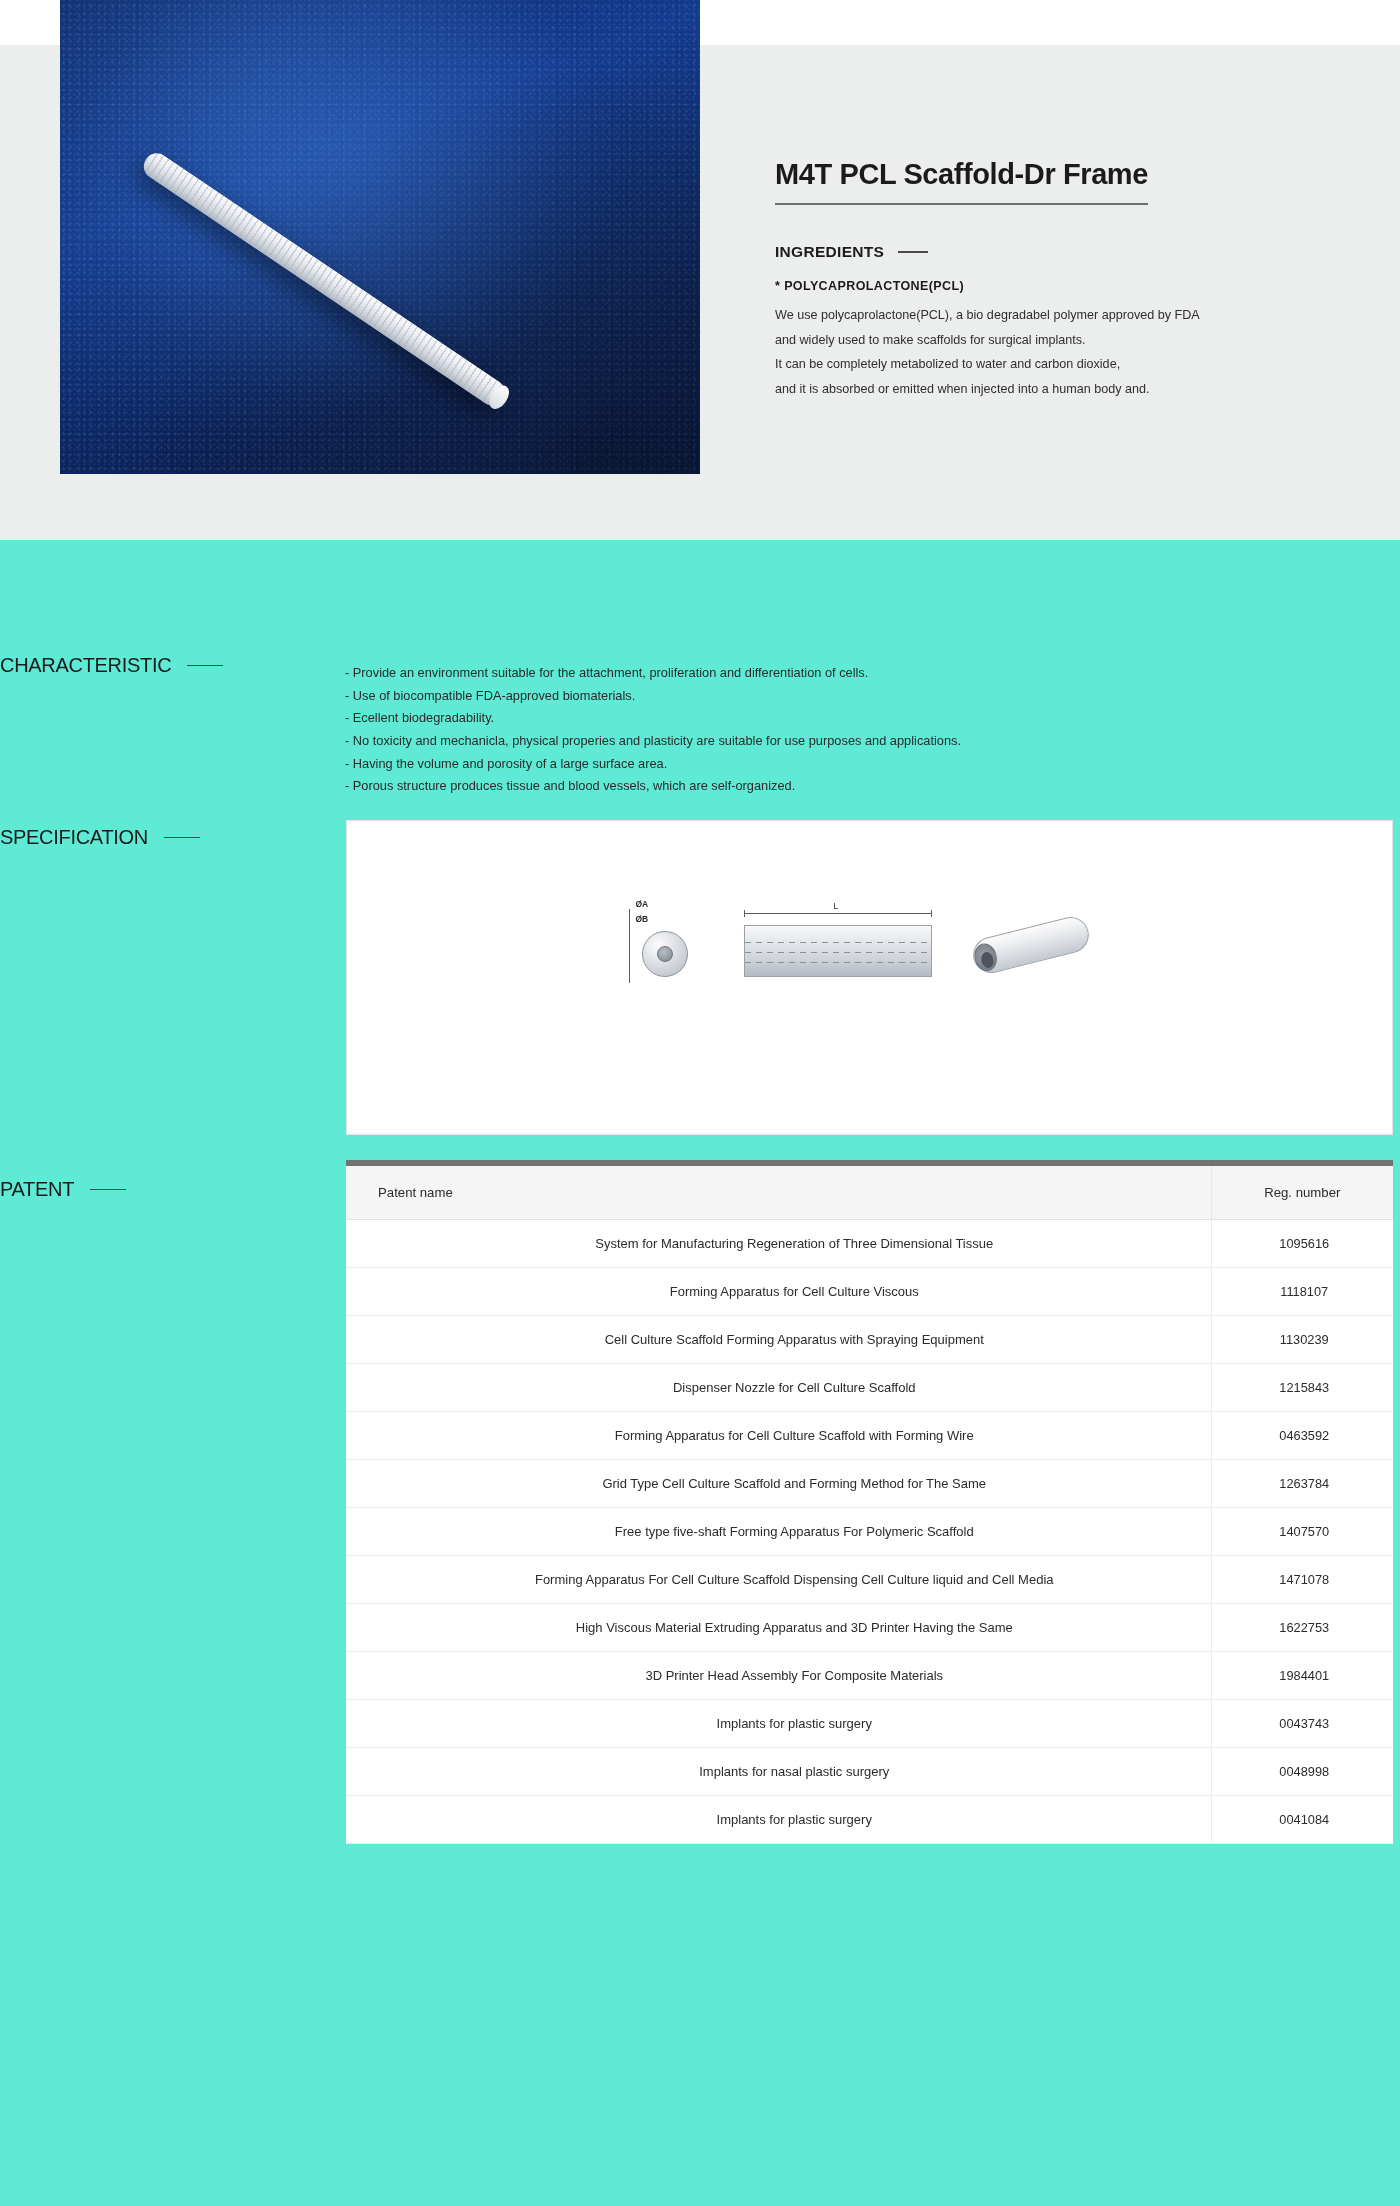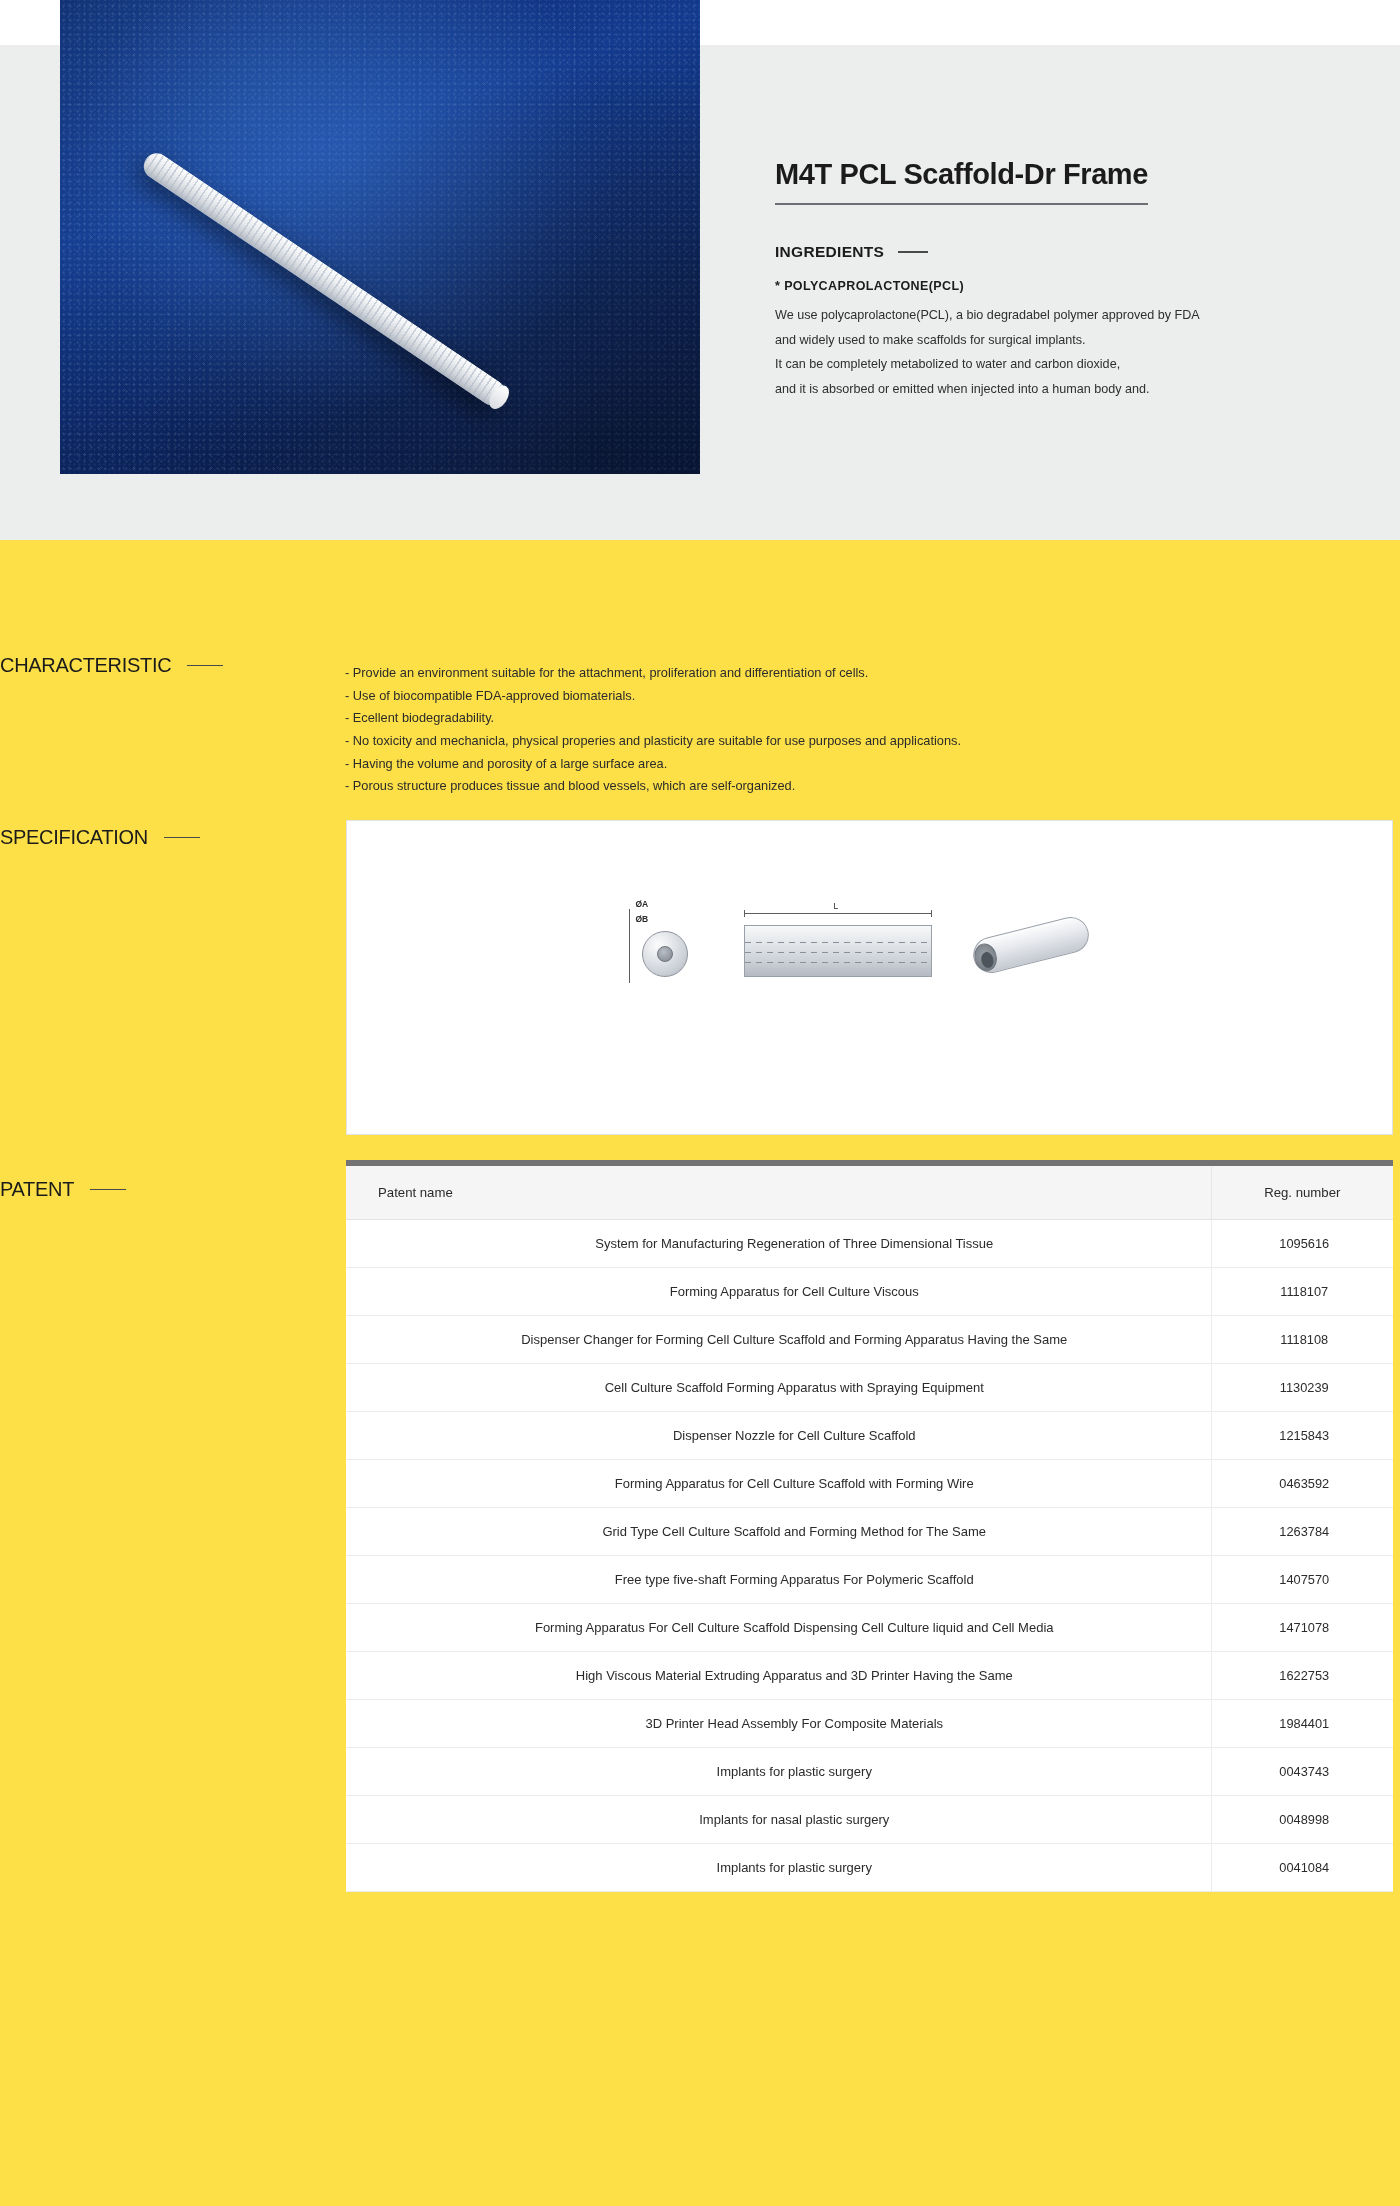--- a/index.html
+++ b/index.html
@@ -6,21 +6,21 @@
   html, body {
     margin: 0; padding: 0;
     background: #ffffff;
     font-family: "Liberation Sans", sans-serif;
     color: #231f20;
   }
   .page {
     width: 1400px;
     min-height: 2206px;
     position: relative;
-    background: #fde047;
+    background: #5eead4;
     overflow: hidden;
   }
 
   
   .hero {
     position: relative;
     width: 1400px;
     height: 540px;
     background: #eceded;
   }
@@ -433,24 +433,20 @@
       <tbody>
         <tr>
           <td>System for Manufacturing Regeneration of Three Dimensional Tissue</td>
           <td class="num">1095616</td>
         </tr>
         <tr>
           <td>Forming Apparatus for Cell Culture Viscous</td>
           <td class="num">1118107</td>
         </tr>
         <tr>
-          <td>Dispenser Changer for Forming Cell Culture Scaffold and Forming Apparatus Having the Same</td>
-          <td class="num">1118108</td>
-        </tr>
-        <tr>
           <td>Cell Culture Scaffold Forming Apparatus with Spraying Equipment</td>
           <td class="num">1130239</td>
         </tr>
         <tr>
           <td>Dispenser Nozzle for Cell Culture Scaffold</td>
           <td class="num">1215843</td>
         </tr>
         <tr>
           <td>Forming Apparatus for Cell Culture Scaffold with Forming Wire</td>
           <td class="num">0463592</td>

